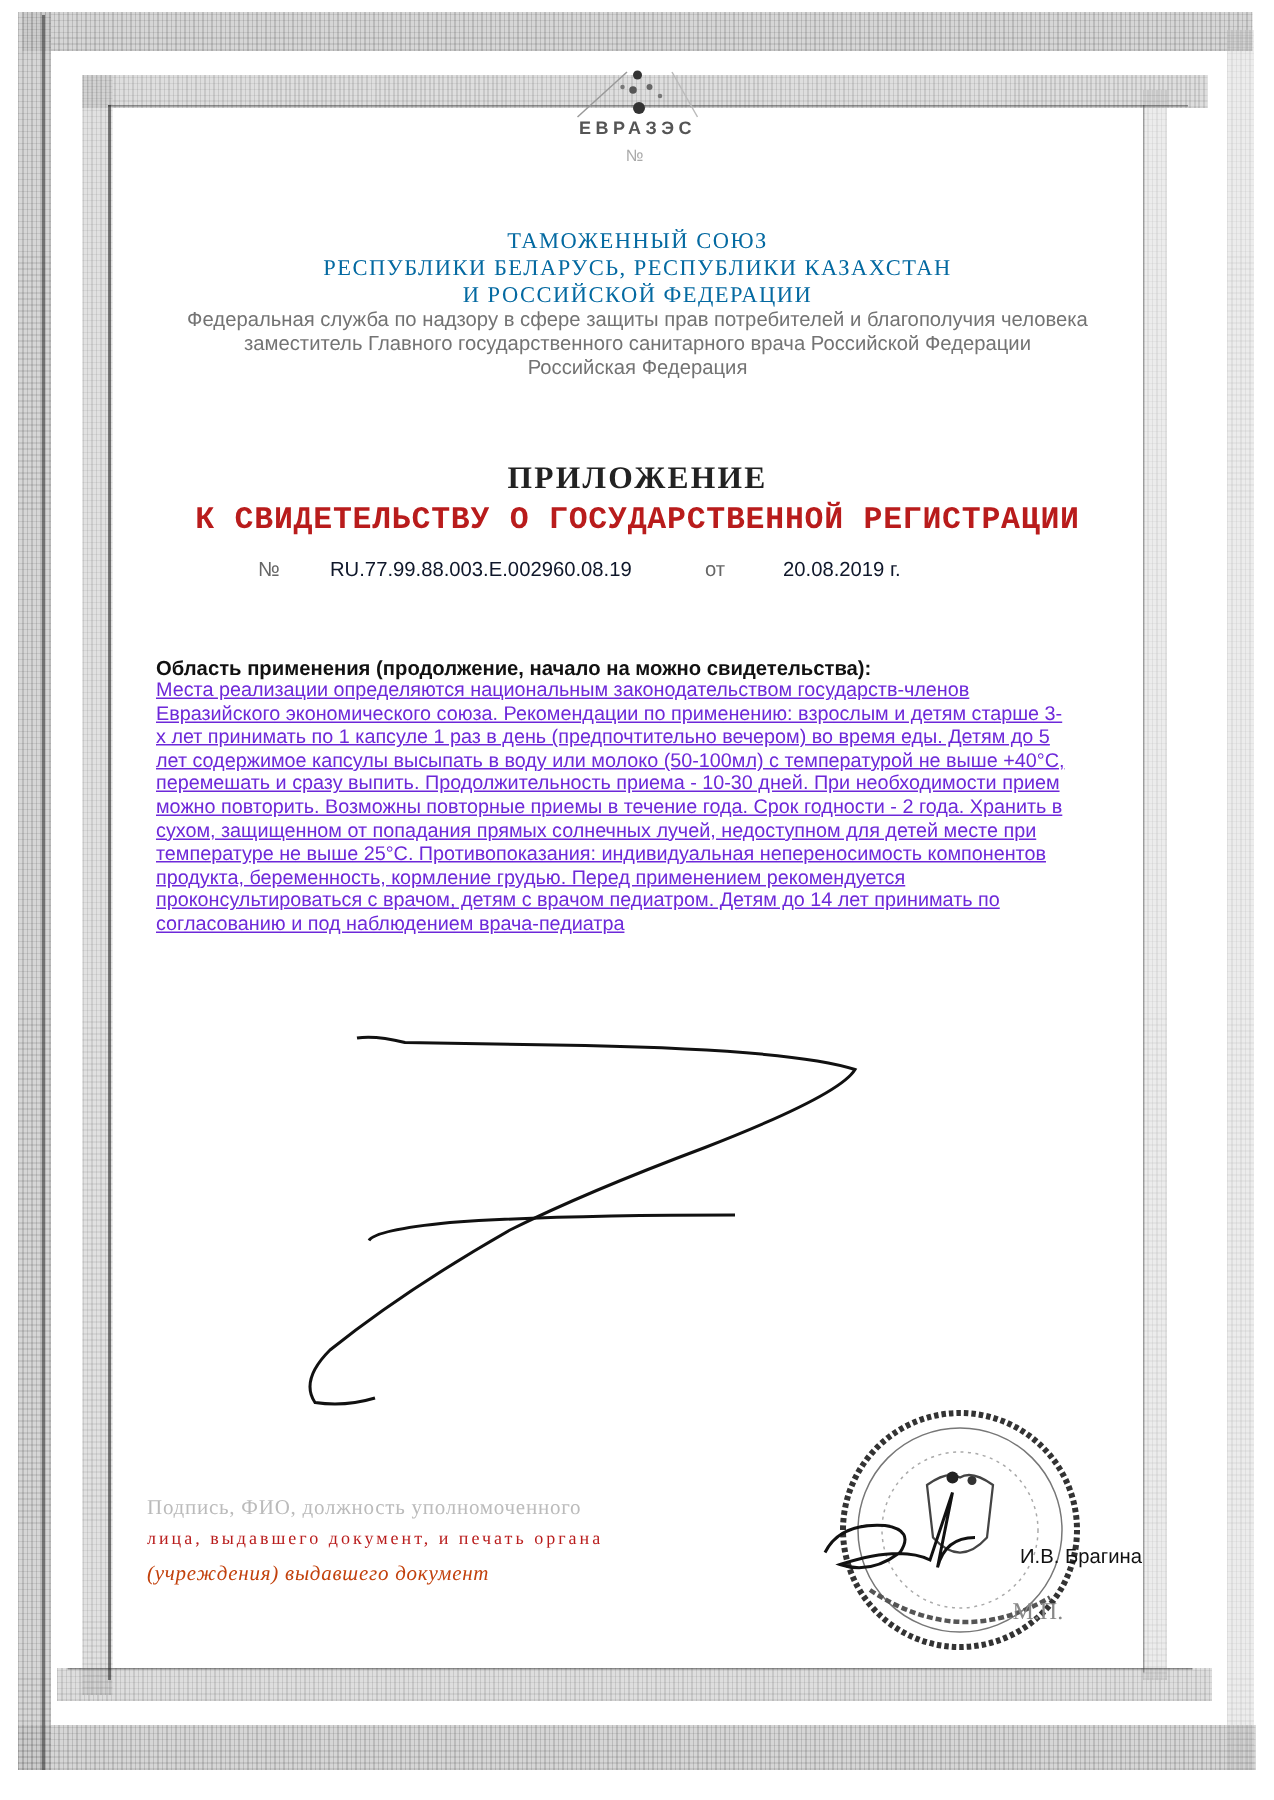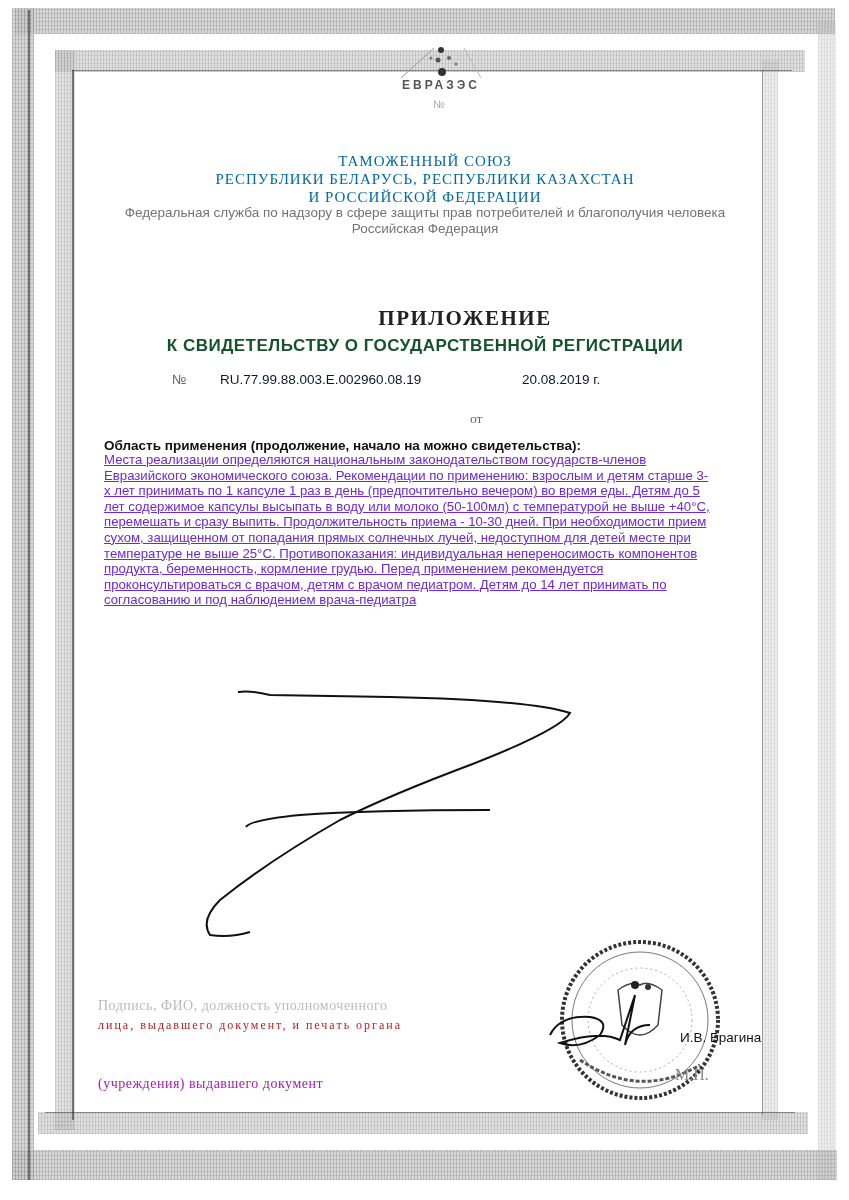--- a/index.html
+++ b/index.html
@@ -24,46 +24,46 @@
     .outer-right { left: 818px; top: 20px; width: 18px; height: 1160px; opacity: 0.35; }
     .inner-top { left: 55px; top: 50px; width: 750px; height: 22px; opacity: 0.6; }
     .inner-bottom { left: 38px; top: 1112px; width: 770px; height: 22px; opacity: 0.6; }
     .inner-left { left: 55px; top: 50px; width: 20px; height: 1080px; opacity: 0.55; }
     .inner-right { left: 762px; top: 60px; width: 16px; height: 1060px; opacity: 0.35; }
     .line-v { position: absolute; background: #222; opacity: 0.55; }
     .line-h { position: absolute; background: #222; opacity: 0.45; }
 
     
     .emblem {
-      position: absolute; left: 386px; top: 28px; width: 110px; height: 90px;
+      position: absolute; left: 370px; top: 28px; width: 110px; height: 90px;
       text-align: center;
     }
     .emblem svg { position: absolute; left: 0; top: 0; }
     .emblem-label {
       position: absolute; left: 0; top: 50px; width: 110px;
       font-size: 12px; letter-spacing: 3px; color: #555; font-weight: bold;
     }
     .emblem-sub {
       position: absolute; left: 0; top: 70px; width: 110px;
       font-size: 11px; color: #aaa; letter-spacing: 4px;
     }
 
     .center { position: absolute; left: 60px; width: 730px; text-align: center; }
     .serif-hdr {
       font-family: "Liberation Serif", serif; color: #0369a1;
       font-size: 15px; letter-spacing: 1px; line-height: 18px;
     }
     .agency { font-size: 13.5px; line-height: 16px; color: #737373; }
     .title1 {
       font-family: "Liberation Serif", serif; font-weight: bold;
-      font-size: 21px; letter-spacing: 1.5px; color: #222; padding-left: 40px;
+      font-size: 21px; letter-spacing: 1.5px; color: #222;
     }
     .title2 {
-      font-family: Liberation Sans, sans-serif; font-weight: bold;
-      font-size: 17px; letter-spacing: 0.5px; color: #14532d;
+      font-family: Liberation Mono, monospace; font-weight: bold;
+      font-size: 21px; letter-spacing: 0.5px; color: #b91c1c;
     }
     .regline { position: absolute; top: 372px; font-size: 13.5px; color: #0f172a; }
     .body-title {
       position: absolute; left: 104px; top: 438px; width: 680px;
       font-weight: bold; font-size: 13.5px;
     }
     .body-text {
       position: absolute; left: 104px; top: 452px; width: 680px;
       font-size: 13.2px; line-height: 15.6px; color: #6d28d9; text-decoration: underline;
     }
@@ -108,53 +108,55 @@
   <div class="emblem-sub">№</div>
 </div>
 
 <div class="center serif-hdr" style="top:152px;">
   <div>ТАМОЖЕННЫЙ СОЮЗ</div>
   <div>РЕСПУБЛИКИ БЕЛАРУСЬ, РЕСПУБЛИКИ КАЗАХСТАН</div>
   <div>И РОССИЙСКОЙ ФЕДЕРАЦИИ</div>
 </div>
 <div class="center agency" style="top:205px;">
   <div>Федеральная служба по надзору в сфере защиты прав потребителей и благополучия человека</div>
+  <div>заместитель Главного государственного санитарного врача Российской Федерации</div>
   <div>Российская Федерация</div>
 </div>
 
 <div class="center title1" style="top:306px;">ПРИЛОЖЕНИЕ</div>
 <div class="center title2" style="top:336px;">К СВИДЕТЕЛЬСТВУ О ГОСУДАРСТВЕННОЙ РЕГИСТРАЦИИ</div>
 
 <span class="regline" style="left:172px;color:#666;">№</span>
 <span class="regline" style="left:220px;">RU.77.99.88.003.Е.002960.08.19</span>
-<span class="regline" style="left:470px;font-family:Liberation Serif, serif;color:#666;margin-top:39px;">от</span>
+<span class="regline" style="left:470px;font-family:Liberation Sans, sans-serif;color:#666;">от</span>
 <span class="regline" style="left:522px;">20.08.2019 г.</span>
 
 <div class="body-title">Область применения (продолжение, начало на можно свидетельства):</div>
 <div class="body-text">
   <div>Места реализации определяются национальным законодательством государств-членов</div>
   <div>Евразийского экономического союза. Рекомендации по применению: взрослым и детям старше 3-</div>
   <div>х лет принимать по 1 капсуле 1 раз в день (предпочтительно вечером) во время еды. Детям до 5</div>
   <div>лет содержимое капсулы высыпать в воду или молоко (50-100мл) с температурой не выше +40°С,</div>
   <div>перемешать и сразу выпить. Продолжительность приема - 10-30 дней. При необходимости прием</div>
+  <div>можно повторить. Возможны повторные приемы в течение года. Срок годности - 2 года. Хранить в</div>
   <div>сухом, защищенном от попадания прямых солнечных лучей, недоступном для детей месте при</div>
   <div>температуре не выше 25°С. Противопоказания: индивидуальная непереносимость компонентов</div>
   <div>продукта, беременность, кормление грудью. Перед применением рекомендуется</div>
   <div>проконсультироваться с врачом, детям с врачом педиатром. Детям до 14 лет принимать по</div>
   <div>согласованию и под наблюдением врача-педиатра</div>
 </div>
 
 <svg style="position:absolute;left:190px;top:680px;" width="400" height="260" viewBox="0 0 400 260">
   <path d="M 48 12 Q 60 10 80 15 L 200 17 Q 340 20 380 33 Q 370 50 280 85 Q 200 115 150 140 Q 80 180 30 220 Q 10 240 20 255 Q 40 258 60 252" fill="none" stroke="#111" stroke-width="2"></path>
   <path d="M 56 147 Q 60 140 110 135 Q 180 130 300 130" fill="none" stroke="#111" stroke-width="2"></path>
 </svg>
 
 <div class="faded" style="left:98px;top:997px;">Подпись, ФИО, должность уполномоченного</div>
 <div class="faded" style="left:98px;top:1016px;color:#b91c1c;font-size:12px;letter-spacing:2px;">лица, выдавшего документ, и печать органа</div>
-<div class="faded" style="left:98px;top:1075px;color:#a21caf;">(учреждения) выдавшего документ</div>
+<div class="faded" style="left:98px;top:1041px;color:#c2410c;font-style:italic;">(учреждения) выдавшего документ</div>
 
 <svg style="position:absolute;left:540px;top:925px;" width="190" height="180" viewBox="0 0 190 180">
   <circle cx="100" cy="95" r="78" fill="none" stroke="#333" stroke-width="4" stroke-dasharray="3 2"></circle>
   <circle cx="100" cy="95" r="68" fill="none" stroke="#777" stroke-width="1"></circle>
   <circle cx="100" cy="95" r="52" fill="none" stroke="#aaa" stroke-width="1" stroke-dasharray="2 3"></circle>
   <path d="M 78 65 Q 92 55 100 60 Q 108 55 122 65 L 118 100 Q 100 120 82 100 Z" fill="none" stroke="#444" stroke-width="1.5"></path>
   <circle cx="95" cy="60" r="4" fill="#222"></circle>
   <circle cx="108" cy="62" r="3" fill="#333"></circle>
   <path d="M 10 110 Q 20 90 50 92 Q 70 95 60 110 Q 40 125 20 118 Q 60 105 80 115 L 95 70 L 85 120 Q 90 100 110 100" fill="none" stroke="#111" stroke-width="2"></path>
   <path d="M 40 135 Q 100 175 160 140" fill="none" stroke="#555" stroke-width="3" stroke-dasharray="4 2"></path>

